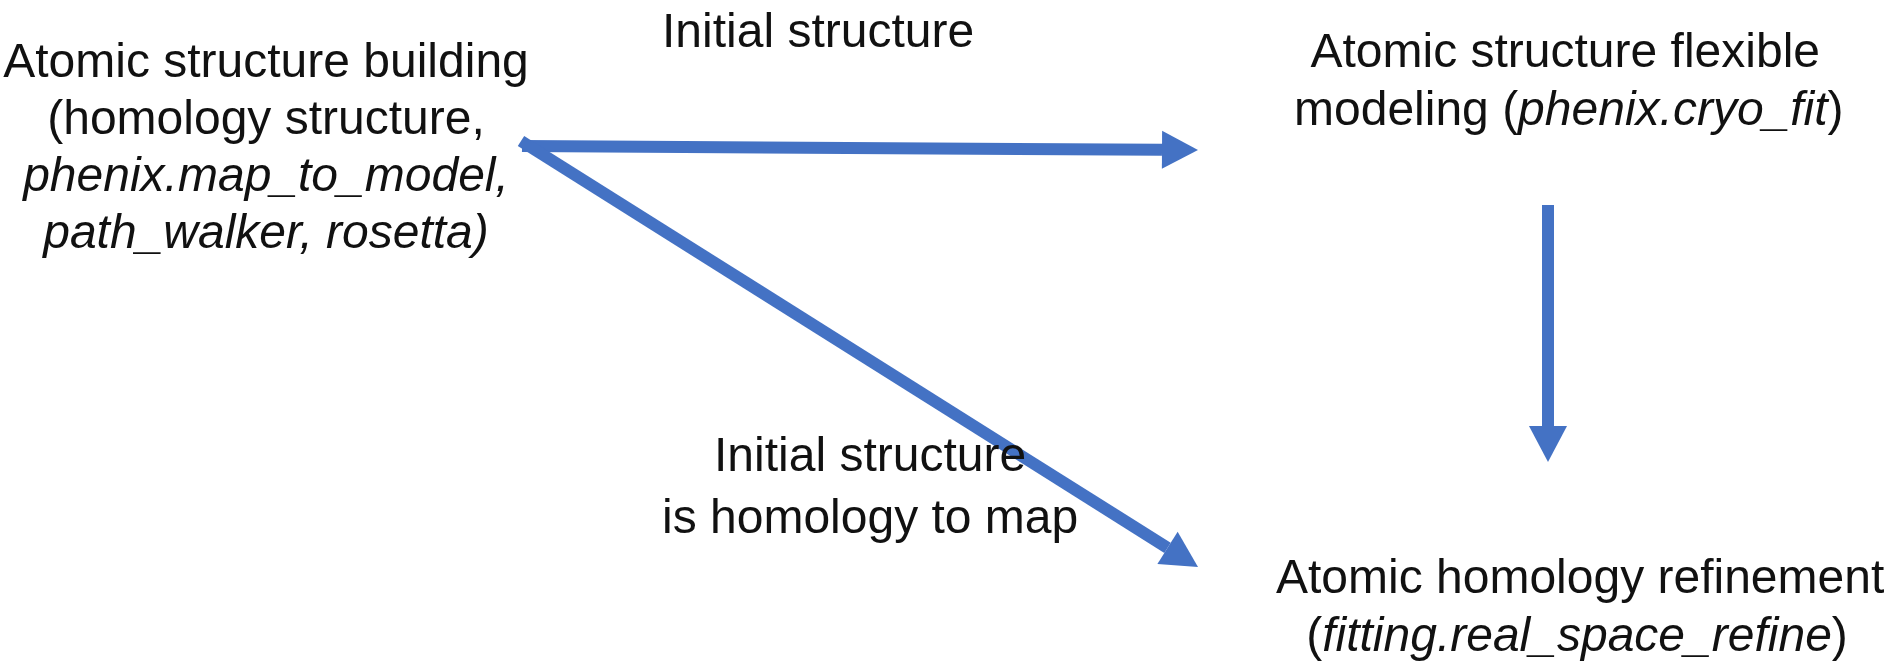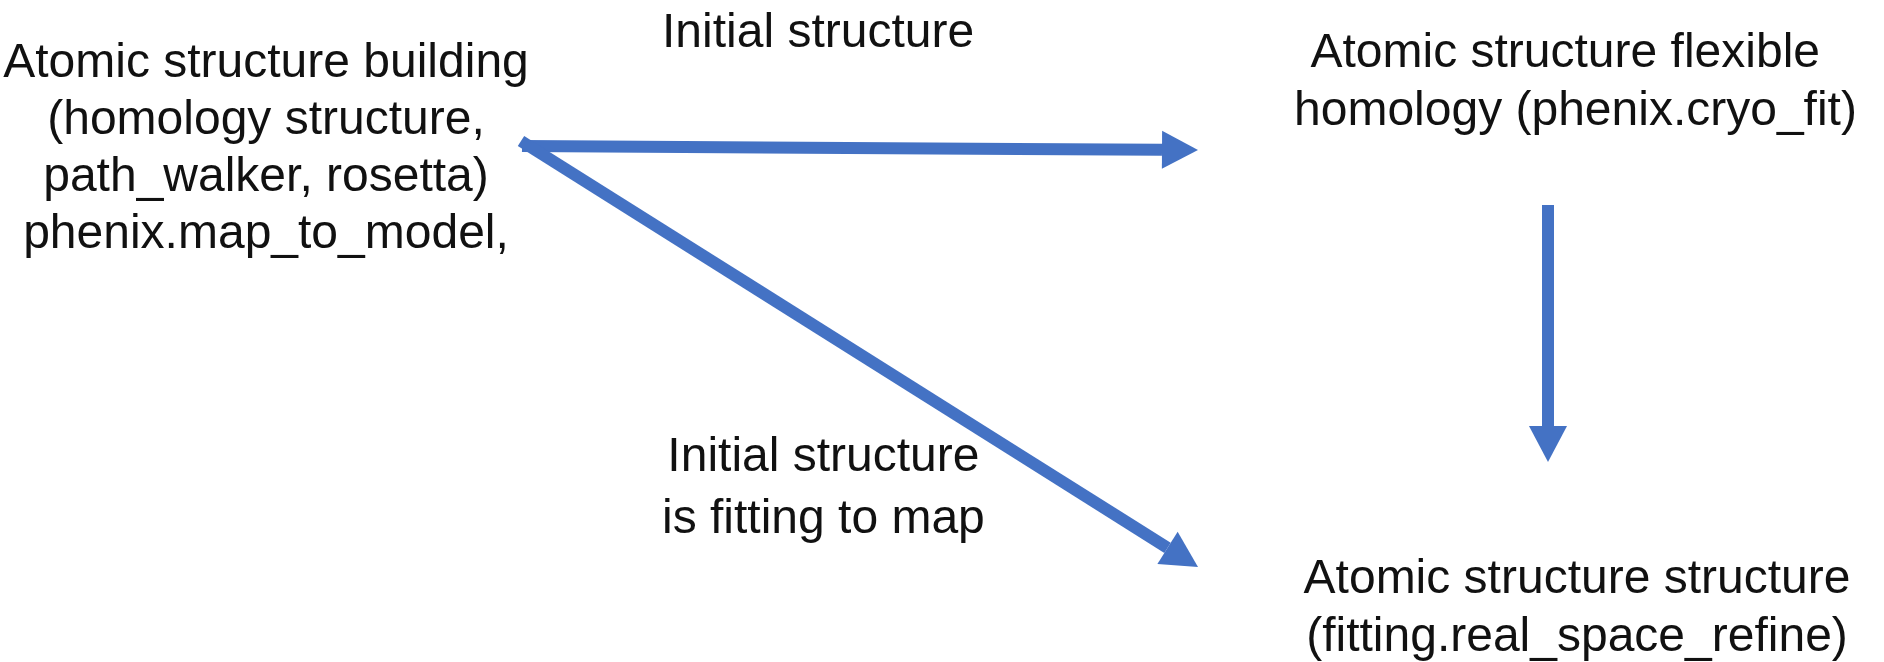--- a/index.html
+++ b/index.html
@@ -30,21 +30,21 @@
   }
   .node {
     text-align: center;
     line-height: 58px;
   }
   .edge-label {
     text-align: center;
     line-height: 62px;
   }
   .line { white-space: nowrap; }
-  .italic { }
+  .italic { font-style: italic; }
 
   
   #node-building    { left: 1px;    top: 32px;  width: 530px; line-height: 57px; }
   #label-different  { left: 662px;  top: 0px; }
   #node-fitting     { left: 1294px; top: 22px;  width: 526px; text-align: right; }
   #label-similar    { left: 662px;  top: 424px; }
   #node-refinement  { left: 1276px; top: 548px; width: 602px; }
 </style>
 </head>
 <body>
@@ -62,36 +62,36 @@
       </g>
       <g>
         <line x1="1548" y1="205" x2="1548" y2="426" stroke="#4472C4" stroke-width="12"></line>
         <polygon points="1548,462 1529,426 1567,426" fill="#4472C4"></polygon>
       </g>
     </svg>
 
   <div class="node" id="node-building">
     <div class="line">Atomic structure building</div>
     <div class="line">(homology structure,</div>
+    <div class="line italic">phenix.map_to_model,</div>
     <div class="line italic">path_walker, rosetta)</div>
-    <div class="line italic">phenix.map_to_model,</div>
   </div>
 
   <div class="edge-label" id="label-different">
     <div class="line">Initial structure</div>
   </div>
 
   <div class="node" id="node-fitting">
     <div class="line">Atomic structure flexible</div>
-    <div class="line"><span>homology (</span><span class="italic">phenix.cryo_fit</span><span>)</span></div>
+    <div class="line"><span>modeling (</span><span class="italic">phenix.cryo_fit</span><span>)</span></div>
   </div>
 
   <div class="edge-label" id="label-similar">
     <div class="line">Initial structure</div>
-    <div class="line">is fitting to map</div>
+    <div class="line">is homology to map</div>
   </div>
 
   <div class="node" id="node-refinement">
-    <div class="line">Atomic structure structure</div>
+    <div class="line">Atomic homology refinement</div>
     <div class="line"><span>(</span><span class="italic">fitting.real_space_refine</span><span>)</span></div>
   </div>
 
 </div>
 
 </body></html>

